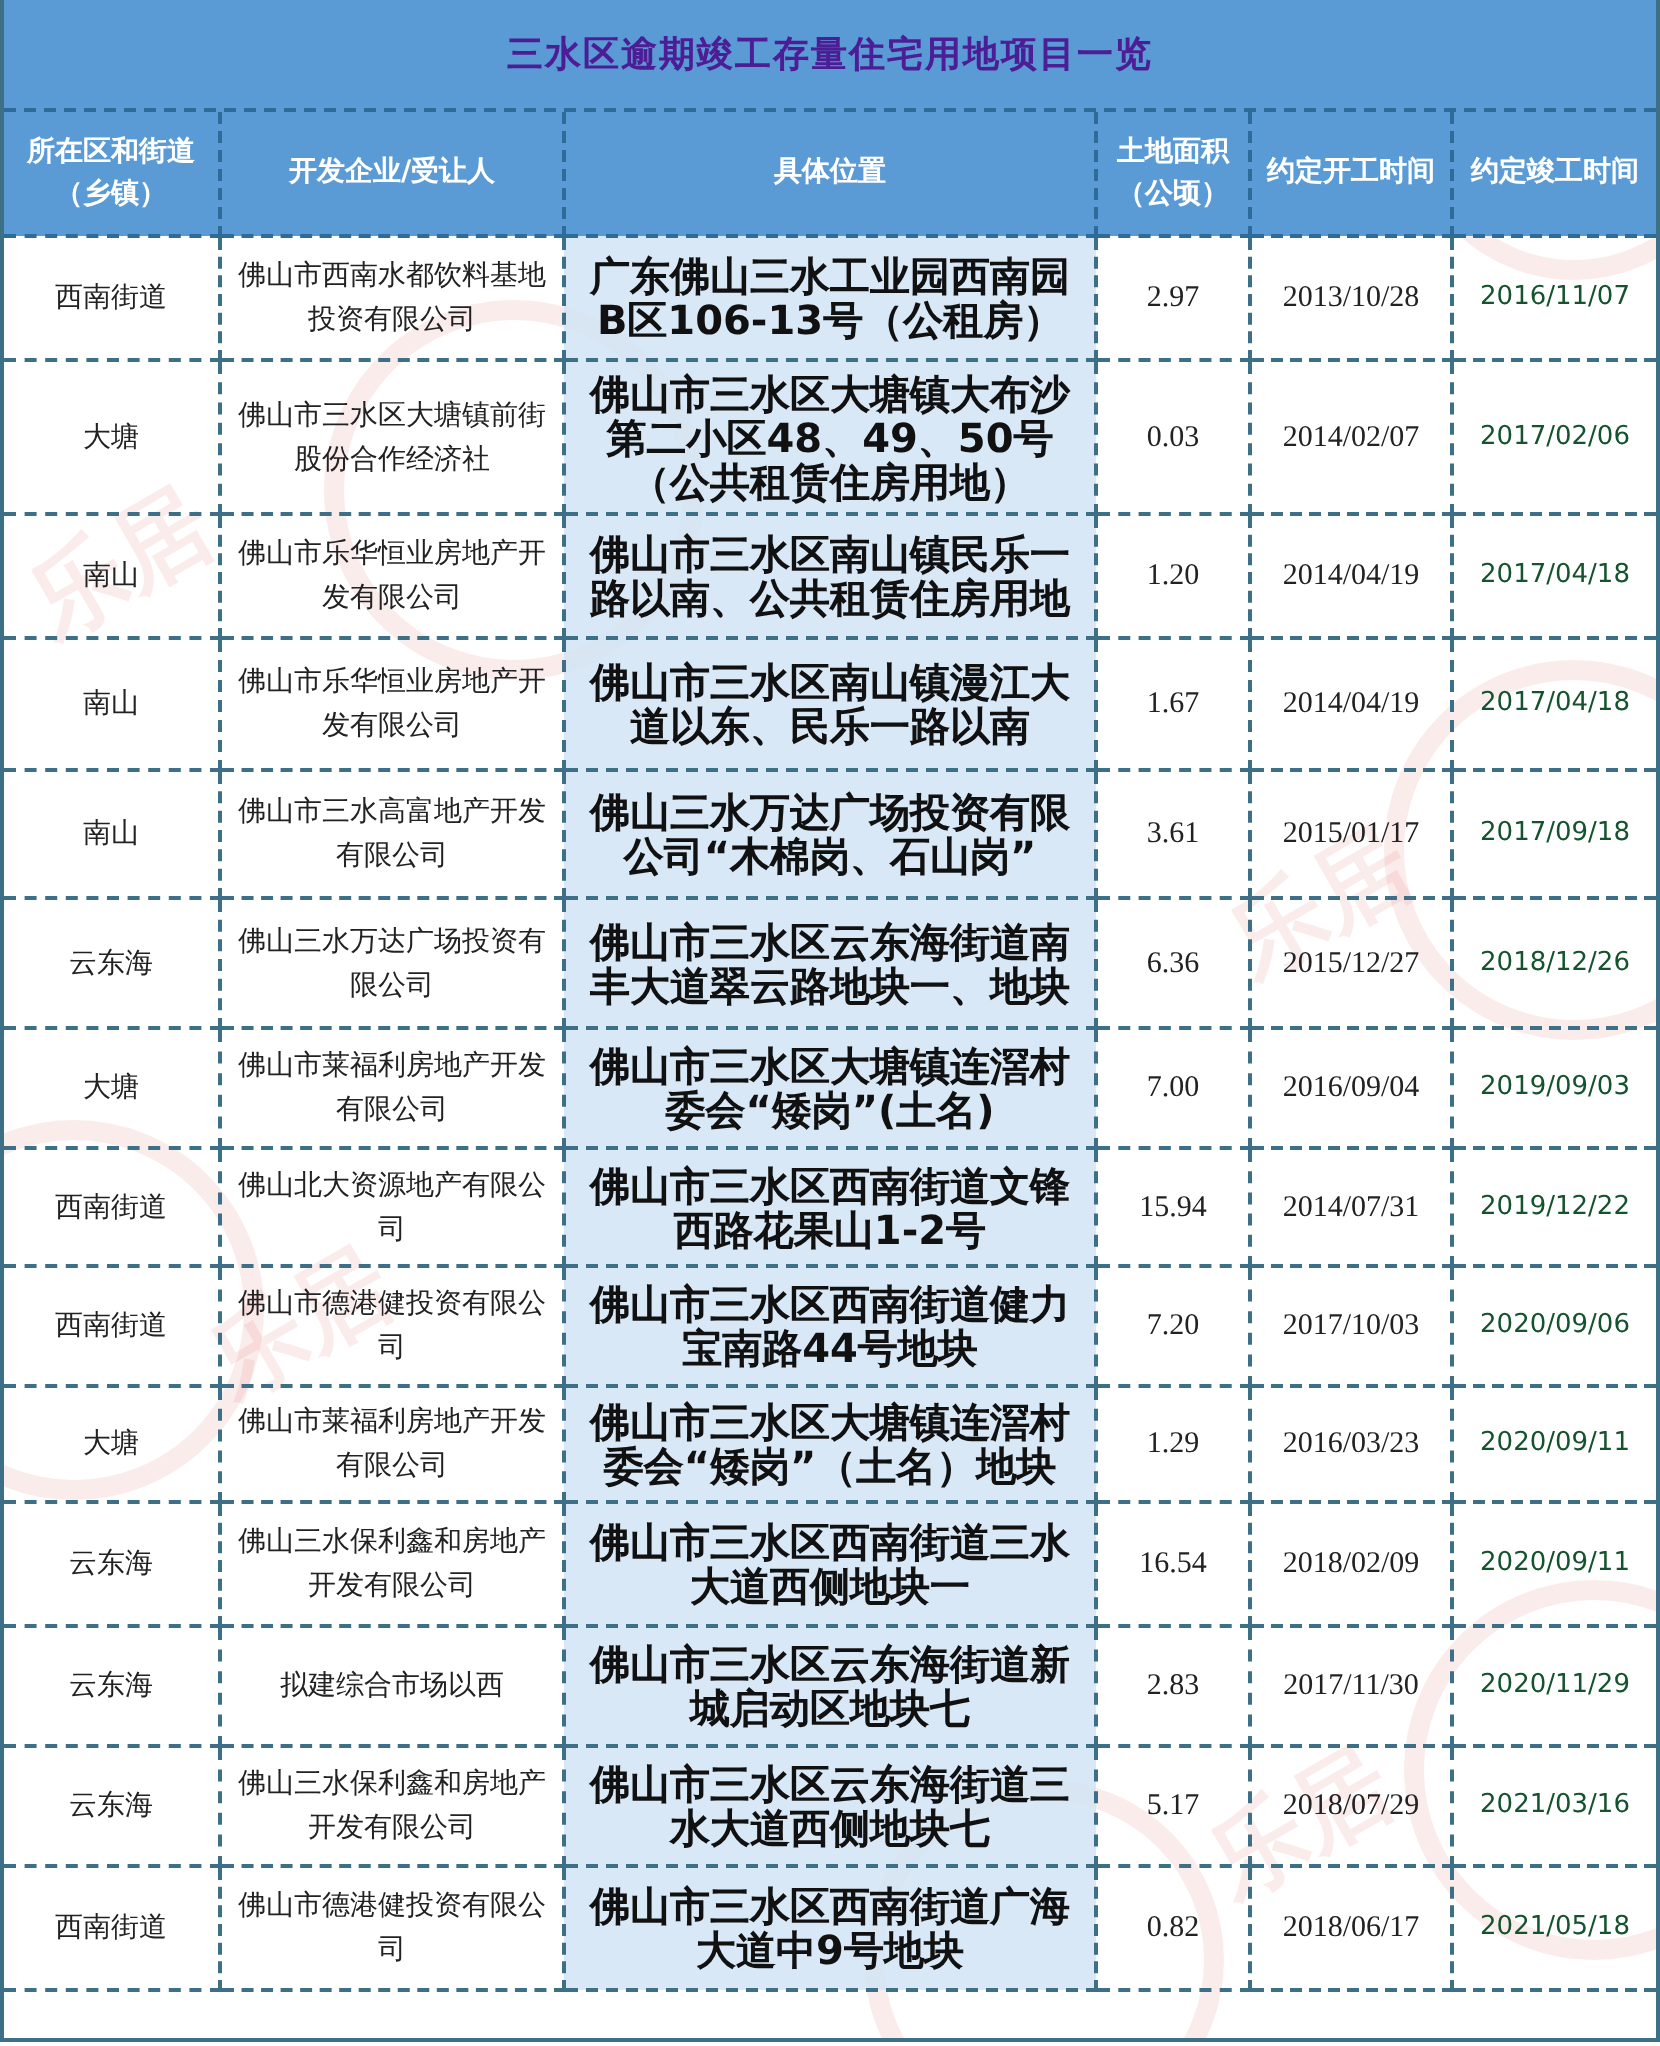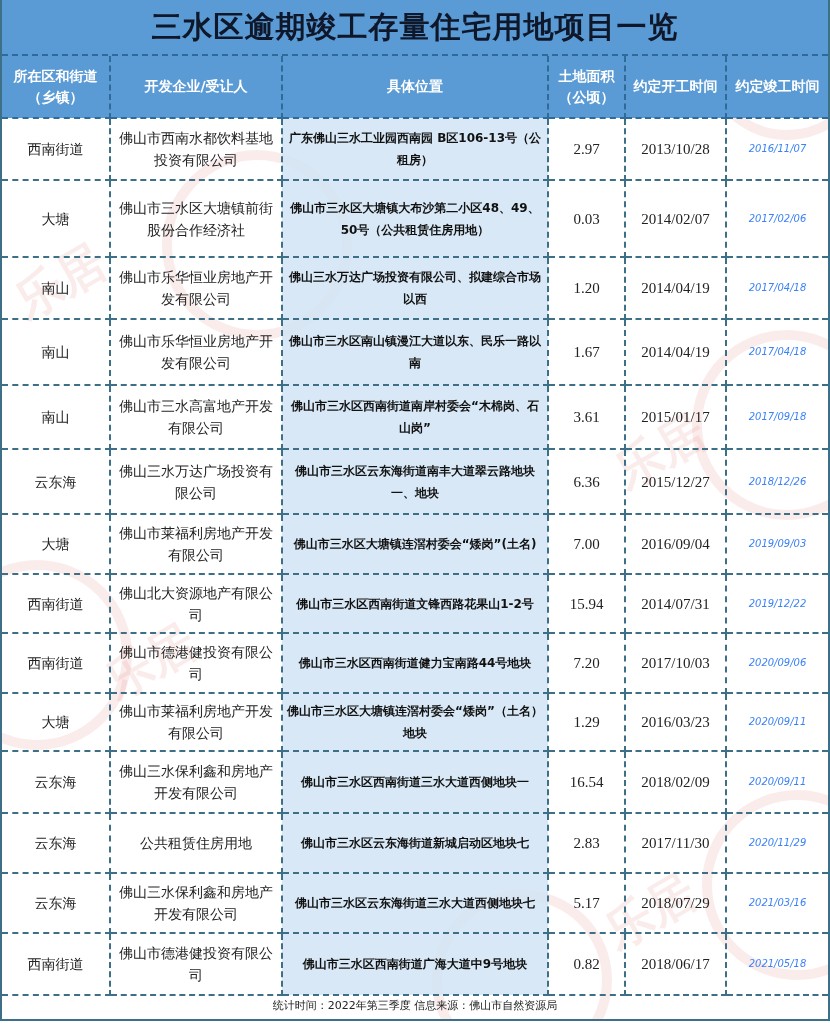--- a/index.html
+++ b/index.html
@@ -1,30 +1,30 @@
 <!DOCTYPE html>
 <html><head>
 <meta charset="utf-8">
 <style>
   html, body { margin: 0; padding: 0; background: #ffffff; }
   body { width: 830px; height: 1023px; overflow: hidden; position: relative; font-family: "DejaVu Sans", "Liberation Sans", sans-serif; }
   .frame { position: absolute; left: 0; top: 0; width: 826px; height: 1019px; border: 2px solid #3d6f87; border-top: none; background: #ffffff; overflow: hidden; }
   .watermark { position: absolute; border: 10px solid rgba(214,70,70,0.10); border-radius: 50%; pointer-events: none; }
   .wm-text { position: absolute; color: rgba(214,70,70,0.10); font-weight: bold; font-size: 48px; pointer-events: none; transform: rotate(-30deg); }
-  .title-band { position: absolute; left: 0; top: 0; width: 826px; height: 56px; background: #5b9bd5; display: flex; align-items: center; justify-content: center; color: #0f172a; font-weight: bold; font-size: 30px; letter-spacing: 1px; border-bottom: 2px dashed #2f6b98; box-sizing: border-box; }
+  .title-band { position: absolute; left: 0; top: 0; width: 826px; height: 56px; background: #5b9bd5; display: flex; align-items: center; justify-content: center; color: #4c1d95; font-weight: bold; font-size: 18px; letter-spacing: 1px; border-bottom: 2px dashed #2f6b98; box-sizing: border-box; }
   table { position: absolute; left: 0; top: 56px; border-collapse: collapse; table-layout: fixed; width: 826px; }
   col.c1 { width: 108px; } col.c2 { width: 172px; } col.c3 { width: 266px; } col.c4 { width: 77px; } col.c5 { width: 101px; } col.c6 { width: 102px; }
   th, td { border: 2px dashed #3d6f87; text-align: center; vertical-align: middle; padding: 0 3px; box-sizing: border-box; }
   th { background: #5b9bd5; color: #ffffff; font-weight: bold; font-size: 14px; height: 62px; line-height: 21px; border-color: #2f6b98; }
   tr:first-child th { border-top: none; }
   th:first-child, td:first-child { border-left: none; text-align: center; }
   th:last-child, td:last-child { border-right: none; }
   td { font-size: 14px; color: #222222; line-height: 22px; background: transparent; }
-  td.loc { background: rgba(209,228,244,0.85); font-weight: bold; color: #111111; font-size: 12px; }
-  td.late { color: #3b82f6; font-size: 10px; font-style: italic; }
+  td.loc { background: rgba(209,228,244,0.85); font-weight: bold; color: #111111; font-size: 20px; }
+  td.late { color: #14532d; font-size: 13px; }
   td.num, td.date { font-size: 15px; font-family: Liberation Serif, serif; }
   .footer { position: absolute; left: 0; bottom: 0; width: 826px; height: 27px; display: flex; align-items: center; justify-content: center; font-size: 11px; color: #222222; }
 </style>
 </head>
 <body>
 
 <div class="frame">
 
   <div class="watermark" style="left:160px;top:150px;width:170px;height:170px;"></div>
   <div class="watermark" style="left:690px;top:330px;width:170px;height:170px;"></div>
@@ -71,37 +71,37 @@
         <td>大塘</td>
         <td>佛山市三水区大塘镇前街股份合作经济社</td>
         <td class="loc">佛山市三水区大塘镇大布沙第二小区48、49、50号（公共租赁住房用地）</td>
         <td class="num">0.03</td>
         <td class="date">2014/02/07</td>
         <td class="late">2017/02/06</td>
       </tr>
       <tr style="height:62px;">
         <td>南山</td>
         <td>佛山市乐华恒业房地产开发有限公司</td>
-        <td class="loc">佛山三水万达广场投资有限公司、拟建综合市场以西</td>
+        <td class="loc">佛山市三水区南山镇民乐一路以南、公共租赁住房用地</td>
         <td class="num">1.20</td>
         <td class="date">2014/04/19</td>
         <td class="late">2017/04/18</td>
       </tr>
       <tr style="height:66px;">
         <td>南山</td>
         <td>佛山市乐华恒业房地产开发有限公司</td>
         <td class="loc">佛山市三水区南山镇漫江大道以东、民乐一路以南</td>
         <td class="num">1.67</td>
         <td class="date">2014/04/19</td>
         <td class="late">2017/04/18</td>
       </tr>
       <tr style="height:64px;">
         <td>南山</td>
         <td>佛山市三水高富地产开发有限公司</td>
-        <td class="loc">佛山市三水区西南街道南岸村委会“木棉岗、石山岗”</td>
+        <td class="loc">佛山三水万达广场投资有限公司“木棉岗、石山岗”</td>
         <td class="num">3.61</td>
         <td class="date">2015/01/17</td>
         <td class="late">2017/09/18</td>
       </tr>
       <tr style="height:65px;">
         <td>云东海</td>
         <td>佛山三水万达广场投资有限公司</td>
         <td class="loc">佛山市三水区云东海街道南丰大道翠云路地块一、地块</td>
         <td class="num">6.36</td>
         <td class="date">2015/12/27</td>
@@ -142,21 +142,21 @@
       <tr style="height:62px;">
         <td>云东海</td>
         <td>佛山三水保利鑫和房地产开发有限公司</td>
         <td class="loc">佛山市三水区西南街道三水大道西侧地块一</td>
         <td class="num">16.54</td>
         <td class="date">2018/02/09</td>
         <td class="late">2020/09/11</td>
       </tr>
       <tr style="height:60px;">
         <td>云东海</td>
-        <td>公共租赁住房用地</td>
+        <td>拟建综合市场以西</td>
         <td class="loc">佛山市三水区云东海街道新城启动区地块七</td>
         <td class="num">2.83</td>
         <td class="date">2017/11/30</td>
         <td class="late">2020/11/29</td>
       </tr>
       <tr style="height:60px;">
         <td>云东海</td>
         <td>佛山三水保利鑫和房地产开发有限公司</td>
         <td class="loc">佛山市三水区云东海街道三水大道西侧地块七</td>
         <td class="num">5.17</td>
@@ -167,14 +167,13 @@
         <td>西南街道</td>
         <td>佛山市德港健投资有限公司</td>
         <td class="loc">佛山市三水区西南街道广海大道中9号地块</td>
         <td class="num">0.82</td>
         <td class="date">2018/06/17</td>
         <td class="late">2021/05/18</td>
       </tr>
     </tbody>
   </table>
 
-  <div class="footer">统计时间：2022年第三季度  信息来源：佛山市自然资源局</div>
 </div>
 
 </body></html>

